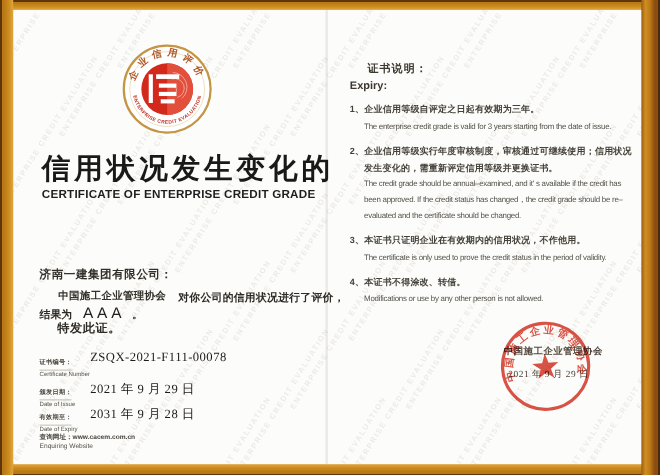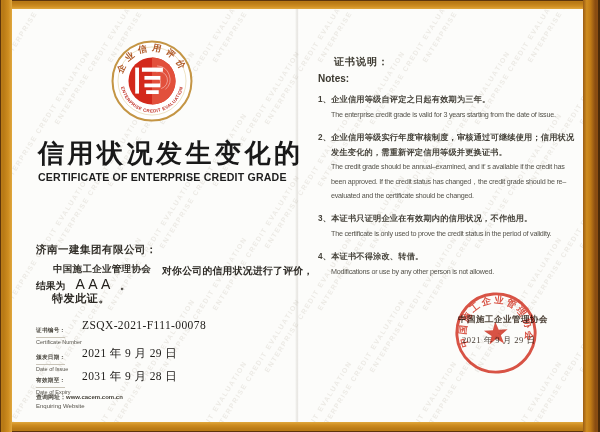--- a/index.html
+++ b/index.html
@@ -167,21 +167,21 @@
         <div class="lbl-en">Date of Expiry</div>
       </div>
       <div class="val">2031 年 9 月 28 日</div>
     </div>
 
     <div class="abs website-zh">查询网址：www.cacem.com.cn</div>
     <div class="abs website-en">Enquiring Website</div>
 
     <div class="abs notes">
       <div class="notes-h-zh">证书说明：</div>
-      <div class="notes-h-en">Notes:</div>
+      <div class="notes-h-en">Expiry:</div>
       <div class="note-item">
         <div class="note-zh">1、企业信用等级自评定之日起有效期为三年。</div>
         <div class="note-en">The enterprise credit grade is valid for 3 years starting from the date of issue.</div>
       </div>
       <div class="note-item">
         <div class="note-zh">2、企业信用等级实行年度审核制度，审核通过可继续使用；信用状况发生变化的，需重新评定信用等级并更换证书。</div>
         <div class="note-en">The credit grade should be annual–examined, and it' s available if the credit has been approved. If the credit status has changed，the credit grade should be re–evaluated and the certificate should be changed.</div>
       </div>
       <div class="note-item">
         <div class="note-zh">3、本证书只证明企业在有效期内的信用状况，不作他用。</div>

